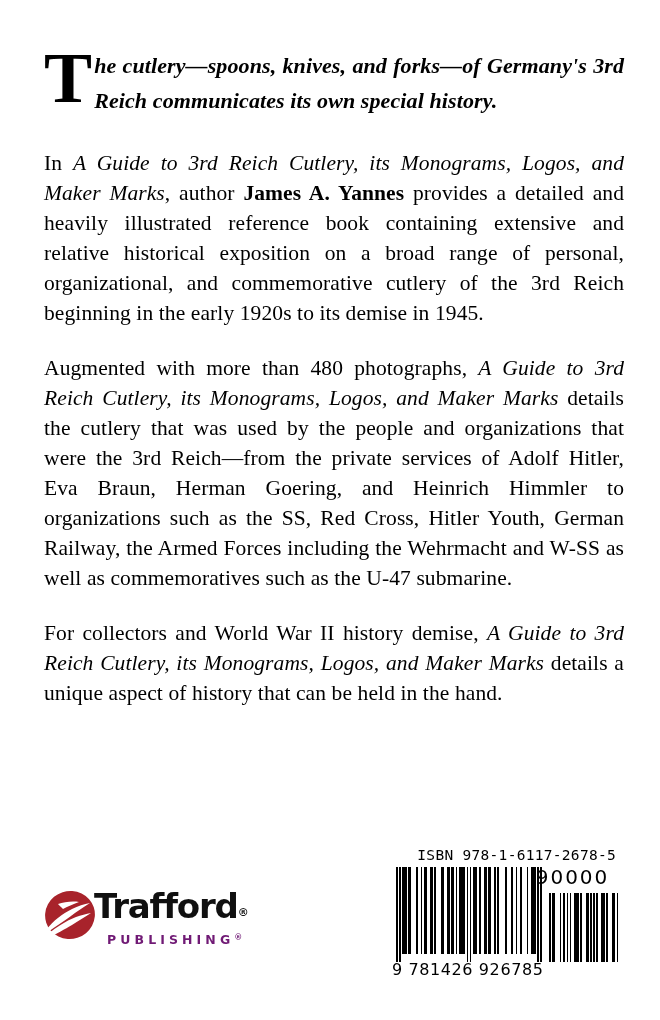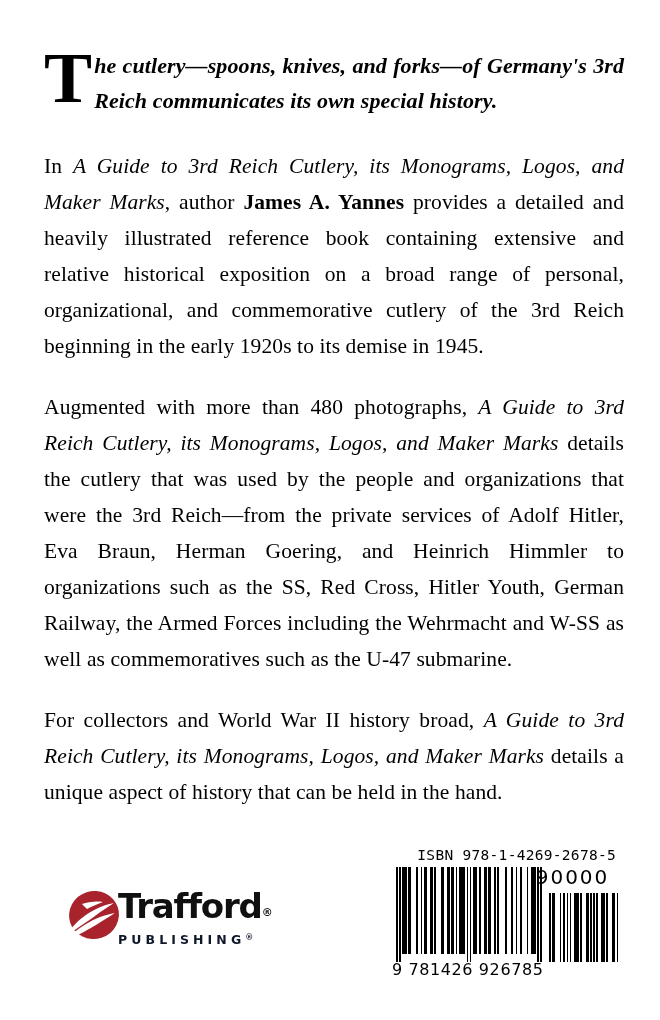--- a/index.html
+++ b/index.html
@@ -22,21 +22,21 @@
     position: absolute;
     left: 44px;
     top: 48px;
     width: 580px;
   }
 
   .para {
     margin: 0 0 25px 0;
     text-align: justify;
     font-size: 21.5px;
-    line-height: 36px;
+    line-height: 30px;
     font-style: italic;
     letter-spacing: 0.1px;
   }
 
   
   .para.lead {
     font-weight: bold;
     font-size: 22px;
     line-height: 35px;
     margin-bottom: 30px;
@@ -64,21 +64,21 @@
   }
 
   
   .para.body {
     font-style: normal;
   }
 
   
   #logo {
     position: absolute;
-    left: 68px;
+    left: 44px;
     top: 888px;
     width: 220px;
     height: 62px;
   }
   #logo-mark {
     position: absolute;
     left: 0px;
     top: 2px;
     width: 52px;
     height: 50px;
@@ -101,22 +101,23 @@
   .wordmark .reg {
     font-size: 11px;
     vertical-align: 2px;
     letter-spacing: 0;
   }
   .submark {
     font-family: "DejaVu Sans", sans-serif;
     font-weight: bold;
     font-size: 12.5px;
     letter-spacing: 4.1px;
-    color: #0f172a;
+    color: #701a75;
     margin-top: 1px;
+    margin-left: 13px;
     white-space: nowrap;
   }
   .submark .reg {
     font-size: 8px;
     vertical-align: 4px;
     letter-spacing: 0;
   }
 
   
   #barcode-block {
@@ -192,21 +193,21 @@
 
     <p class="para body">
       <span class="roman">In </span><span class="title-italic">A Guide to 3rd Reich Cutlery, its Monograms, Logos, and Maker Marks</span><span class="roman">, author </span><span class="author">James A. Yannes</span><span class="roman"> provides a detailed and heavily illustrated reference book containing extensive and relative historical exposition on a broad range of personal, organizational, and commemorative cutlery of the 3rd Reich beginning in the early 1920s to its demise in 1945.</span>
     </p>
 
     <p class="para body">
       <span class="roman">Augmented with more than 480 photographs, </span><span class="title-italic">A Guide to 3rd Reich Cutlery, its Monograms, Logos, and Maker Marks</span><span class="roman"> details the cutlery that was used by the people and organizations that were the 3rd Reich—from the private services of Adolf Hitler, Eva Braun, Herman Goering, and Heinrich Himmler to organizations such as the SS, Red Cross, Hitler Youth, German Railway, the Armed Forces including the Wehrmacht and W-SS as well as commemoratives such as the U-47 submarine.</span>
     </p>
 
     <p class="para body">
-      <span class="roman">For collectors and World War II history broad, </span><span class="title-italic">A Guide to 3rd Reich Cutlery, its Monograms, Logos, and Maker Marks</span><span class="roman"> details a unique aspect of history that can be held in the hand.</span>
+      <span class="roman">For collectors and World War II history demise, </span><span class="title-italic">A Guide to 3rd Reich Cutlery, its Monograms, Logos, and Maker Marks</span><span class="roman"> details a unique aspect of history that can be held in the hand.</span>
     </p>
 
   </div>
 
   <div id="logo">
 
     <div id="logo-mark">
       <svg width="52" height="50" viewBox="0 0 52 50" xmlns="http://www.w3.org/2000/svg">
         <ellipse cx="26" cy="25" rx="25" ry="24" fill="#A8232B" transform="rotate(-18 26 25)"></ellipse>
         <path d="M2 40 C 10 30, 18 24, 28 19 C 34 16, 40 14, 46 13
@@ -220,21 +221,21 @@
 
     <div id="logo-word">
       <div class="wordmark"><span>Trafford</span><span class="reg">®</span></div>
       <div class="submark"><span>PUBLISHING</span><span class="reg">®</span></div>
     </div>
 
   </div>
 
   <div id="barcode-block">
 
-    <div id="isbn-text">ISBN 978-1-4269-2678-5</div>
+    <div id="isbn-text">ISBN 978-1-6117-2678-5</div>
 
     <div id="bars-row">
       <div id="ean-main">
           <div class="bar" style="left: 0px; width: 1.53684px;"></div>
           <div class="bar" style="left: 3.07368px; width: 1.53684px;"></div>
           <div class="bar" style="left: 6.14737px; width: 4.61053px; bottom: 8px;"></div>
           <div class="bar" style="left: 12.2947px; width: 3.07368px; bottom: 8px;"></div>
           <div class="bar" style="left: 19.9789px; width: 1.53684px; bottom: 8px;"></div>
           <div class="bar" style="left: 24.5895px; width: 1.53684px; bottom: 8px;"></div>
           <div class="bar" style="left: 27.6632px; width: 3.07368px; bottom: 8px;"></div>

